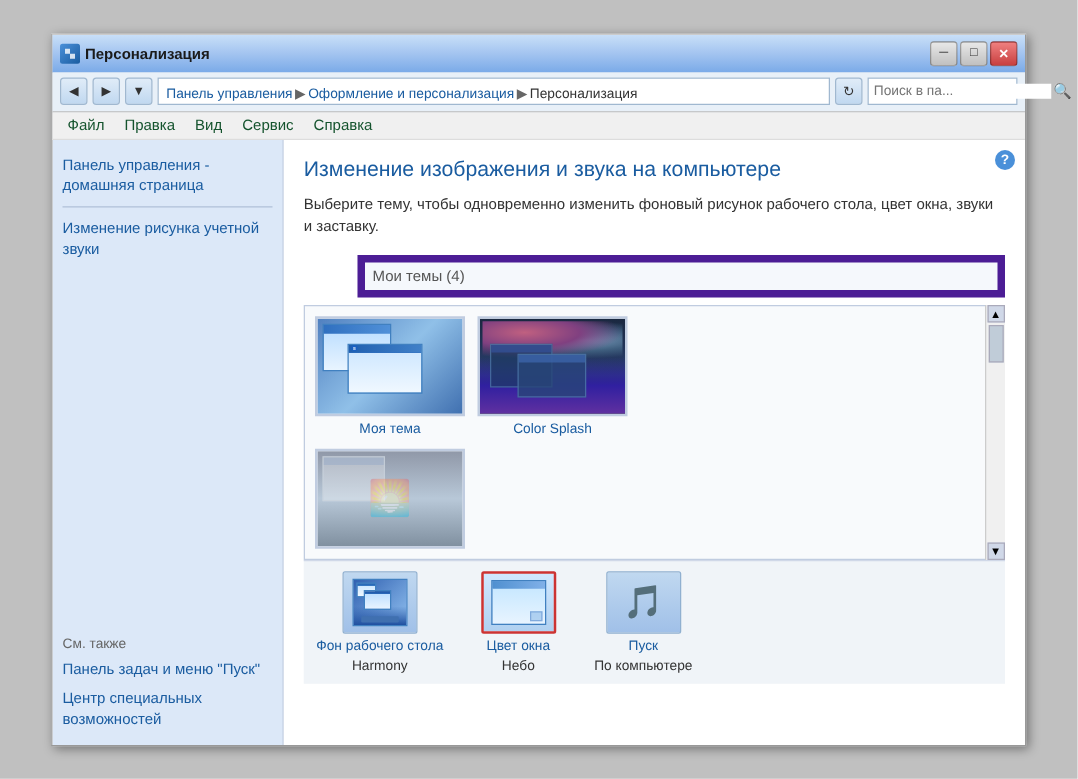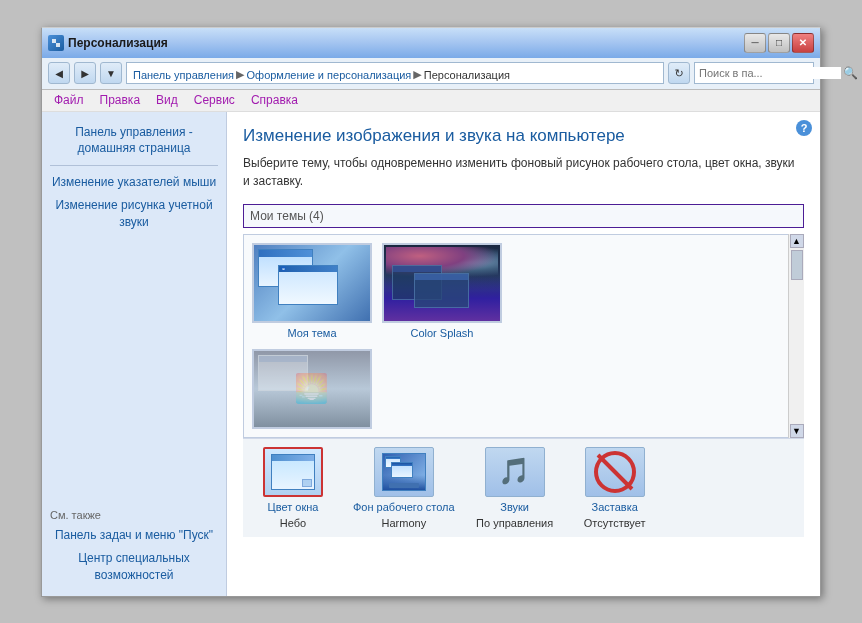--- a/index.html
+++ b/index.html
@@ -145,21 +145,21 @@
       background: #f0f0f0;
       border-bottom: 1px solid #ddd;
       display: flex;
       align-items: center;
       padding: 0 4px;
     }
     .menu-item {
       padding: 2px 8px;
       cursor: pointer;
       font-size: 12px;
-      color: #a21caf;
+      color: #14532d;
       text-align: center;
     }
 
     
     .main-area {
       display: flex;
       flex: 1;
       overflow: hidden;
     }
 
@@ -174,21 +174,20 @@
       gap: 2px;
       overflow-y: auto;
     }
     .sidebar-link {
       color: #1a5ca0;
       cursor: pointer;
       font-size: 12px;
       line-height: 1.4;
       padding: 2px 0;
       text-decoration: none;
-      text-align: center;
     }
     .sidebar-section-label {
       font-size: 11px;
       color: #666;
       margin-top: 14px;
       margin-bottom: 2px;
     }
     .sidebar-divider {
       height: 1px;
       background: #b0c0d8;
@@ -216,21 +215,22 @@
       line-height: 1.5;
     }
 
     
     .themes-section-label {
       font-size: 12px;
       color: #555;
       margin-bottom: 6px;
       padding: 4px 6px;
       background: #f5f8fc;
-      border: 1px solid #4c1d95;
+      border: 6px solid #4c1d95;
+      margin-left: 43px;
     }
     .themes-grid-wrapper {
       border: 1px solid #c0cce0;
       background: #f8fafc;
       padding: 8px;
       position: relative;
       overflow: hidden;
     }
     .themes-grid {
       display: flex;
@@ -384,21 +384,20 @@
     <span class="menu-item">Вид</span>
     <span class="menu-item">Сервис</span>
     <span class="menu-item">Справка</span>
   </div>
 
   <div class="main-area">
 
     <div class="sidebar">
       <a class="sidebar-link">Панель управления - домашняя страница</a>
       <div class="sidebar-divider"></div>
-      <a class="sidebar-link">Изменение указателей мыши</a>
       <a class="sidebar-link">Изменение рисунка учетной звуки</a>
 
       <div style="flex:1"></div>
       <span class="sidebar-section-label">См. также</span>
       <a class="sidebar-link">Панель задач и меню "Пуск"</a>
       <a class="sidebar-link">Центр специальных возможностей</a>
     </div>
 
     <div class="content">
       <div class="info-icon">?</div>
@@ -460,59 +459,50 @@
           <div class="scroll-arrow">▲</div>
           <div class="scroll-thumb"></div>
           <div style="flex:1;"></div>
           <div class="scroll-arrow">▼</div>
         </div>
       </div>
 
       <div class="bottom-toolbar">
 
         <div class="toolbar-item">
-          <div class="toolbar-icon-wrapper highlighted">
-            <div style="width:44px;height:36px;background:linear-gradient(to bottom,#5090d0 0%,#7ab0e8 16%,#c8e8ff 16%,#e8f4ff 100%);border:1px solid #4080c0;position:relative;">
-              <div style="height:6px;background:linear-gradient(to right,#5090d0,#80b0e8);"></div>
-              <div style="position:absolute;bottom:2px;right:2px;width:10px;height:8px;background:rgba(100,160,220,0.4);border:1px solid rgba(80,130,200,0.5);"></div>
-            </div>
-          </div>
-          <span class="toolbar-label">Цвет окна</span>
-          <span class="toolbar-sublabel">Небо</span>
-        </div>
-
-        <div class="toolbar-item">
           <div class="toolbar-icon-wrapper">
             <div class="wallpaper-thumb">
               <div style="position:absolute;top:0;left:0;right:0;bottom:0;background:linear-gradient(135deg,#3060b0,#6090d0,#90c0f0);"></div>
               <div style="position:absolute;bottom:0;left:0;right:0;height:15px;background:linear-gradient(to top,#2050a0,transparent);"></div>
               <div style="position:absolute;top:2px;left:2px;width:16px;height:12px;background:linear-gradient(to bottom,#2060b0,#4080c8 20%,#d0e8ff 20%,#f0f8ff);border:1px solid #4080c0;"></div>
               <div style="position:absolute;top:8px;left:8px;width:22px;height:16px;background:linear-gradient(to bottom,#1a50a0,#3070c0 18%,#c0e0ff 18%,#e8f4ff);border:1px solid #4080c0;"></div>
               <div style="position:absolute;bottom:2px;left:50%;transform:translateX(-50%);width:30px;height:5px;background:#4070b0;border-radius:1px;"></div>
             </div>
           </div>
           <span class="toolbar-label">Фон рабочего стола</span>
           <span class="toolbar-sublabel">Harmony</span>
         </div>
 
         <div class="toolbar-item">
+          <div class="toolbar-icon-wrapper highlighted">
+            <div style="width:44px;height:36px;background:linear-gradient(to bottom,#5090d0 0%,#7ab0e8 16%,#c8e8ff 16%,#e8f4ff 100%);border:1px solid #4080c0;position:relative;">
+              <div style="height:6px;background:linear-gradient(to right,#5090d0,#80b0e8);"></div>
+              <div style="position:absolute;bottom:2px;right:2px;width:10px;height:8px;background:rgba(100,160,220,0.4);border:1px solid rgba(80,130,200,0.5);"></div>
+            </div>
+          </div>
+          <span class="toolbar-label">Цвет окна</span>
+          <span class="toolbar-sublabel">Небо</span>
+        </div>
+
+        <div class="toolbar-item">
           <div class="toolbar-icon-wrapper">
             <div style="font-size:26px;color:#6090d0;">🎵</div>
           </div>
-          <span class="toolbar-label">Звуки</span>
-          <span class="toolbar-sublabel">По управления</span>
+          <span class="toolbar-label">Пуск</span>
+          <span class="toolbar-sublabel">По компьютере</span>
         </div>
 
-        <div class="toolbar-item">
-          <div class="toolbar-icon-wrapper">
-            <div style="width:42px;height:42px;border:4px solid #cc3333;border-radius:50%;position:relative;display:flex;align-items:center;justify-content:center;">
-              <div style="position:absolute;width:48px;height:4px;background:#cc3333;transform:rotate(45deg);"></div>
-            </div>
-          </div>
-          <span class="toolbar-label">Заставка</span>
-          <span class="toolbar-sublabel">Отсутствует</span>
-        </div>
 
       </div>
     </div>
 
   </div>
 </div>
 
 </body></html>

